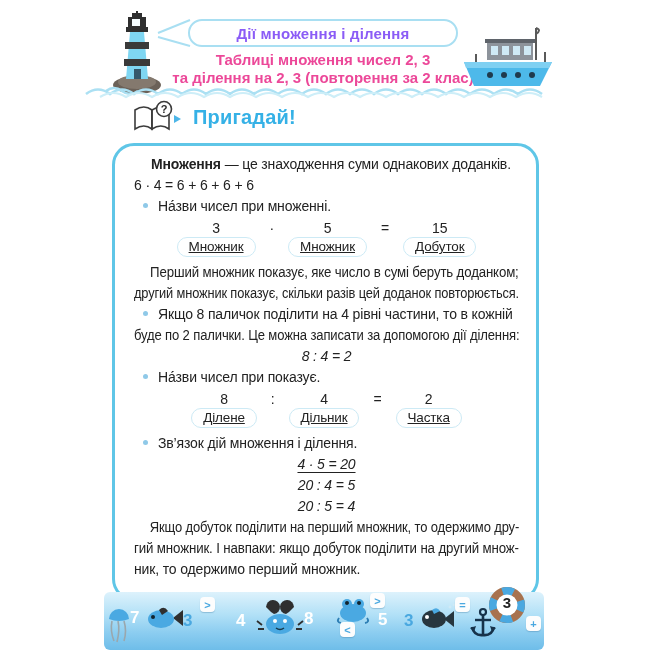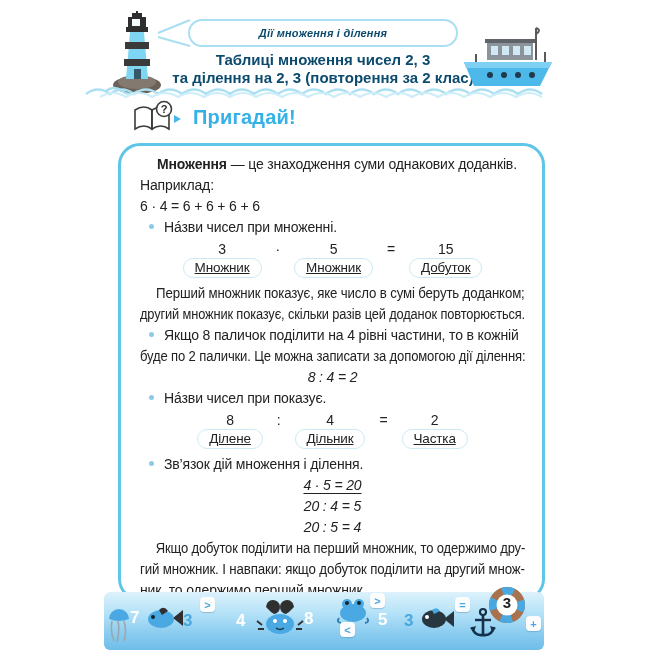--- a/index.html
+++ b/index.html
@@ -9,35 +9,35 @@
     background:#ffffff; color:#222; position:relative; overflow:hidden;
   }
   .abs { position:absolute; }
 
   
   .banner {
     position:absolute; left:188px; top:19px; width:270px; height:28px;
     border:2px solid #a9dff2; border-radius:15px; background:#fff;
     display:flex; align-items:center; justify-content:center;
   }
-  .banner-title { color:#0c4a6e; font-weight:bold; font-size:11px; letter-spacing:.2px;font-style:italic; }
+  .banner-title { color:#8b5cf6; font-weight:bold; font-size:15px; letter-spacing:.2px; }
   .subtitle {
     position:absolute; left:128px; top:51px; width:390px; text-align:center;
-    font-weight:bold; font-size:15px; color:#0c4a6e; line-height:17.5px;
+    font-weight:bold; font-size:15px; color:#ec4899; line-height:17.5px;
   }
   .beams { position:absolute; left:150px; top:10px; }
   .wave-line { position:absolute; left:84px; top:83px; }
 
   
   .recall { position:absolute; left:131px; top:101px; height:32px; display:flex; align-items:center; }
   .recall-label { color:#35b1e6; font-weight:bold; font-size:20px; margin-left:10px; letter-spacing:.2px; }
 
   
   .content-box {
-    position:absolute; left:118px; top:143px; width:427px; height:458px;
+    position:absolute; left:112px; top:143px; width:427px; height:458px;
     border:3px solid #5fc6e7; border-radius:22px; background:#fff;
     padding:8px 17px 6px 19px; overflow:hidden;
     font-size:14px; line-height:21px; letter-spacing:-0.15px;
   }
   .line { white-space:nowrap; }
   .indent { text-indent:17px; }
   .bullet-row { display:flex; align-items:flex-end; }
   .bullet-dot { width:5px; height:5px; border-radius:50%; background:#8fc9e8; flex:0 0 auto;
                 margin:0 10px 2px 9px; align-self:center; }
   .center { text-align:center; white-space:nowrap;font-style:italic; }
@@ -138,21 +138,20 @@
       <text x="33" y="13" text-anchor="middle" font-size="11" font-weight="bold" fill="#2b2b2b">?</text>
       <polygon points="43,15 50,19 43,23" fill="#4db6e8"></polygon>
     </svg>
     <span class="recall-label">Пригадай!</span>
   </div>
 
   <section class="content-box">
 
     <div class="line indent fitline"><b>Множення</b><span> — це знаходження суми однакових доданків.</span></div>
 
-    <div class="line">Наприклад:</div>
     <div class="line">6 · 4 = 6 + 6 + 6 + 6</div>
 
     <div class="bullet-row">
       <span class="bullet-dot"></span>
       <span>На́зви чисел при множенні.</span>
     </div>
 
     <div class="eq-grid">
       <div class="eq-col">
         <span class="eq-num">3</span>

